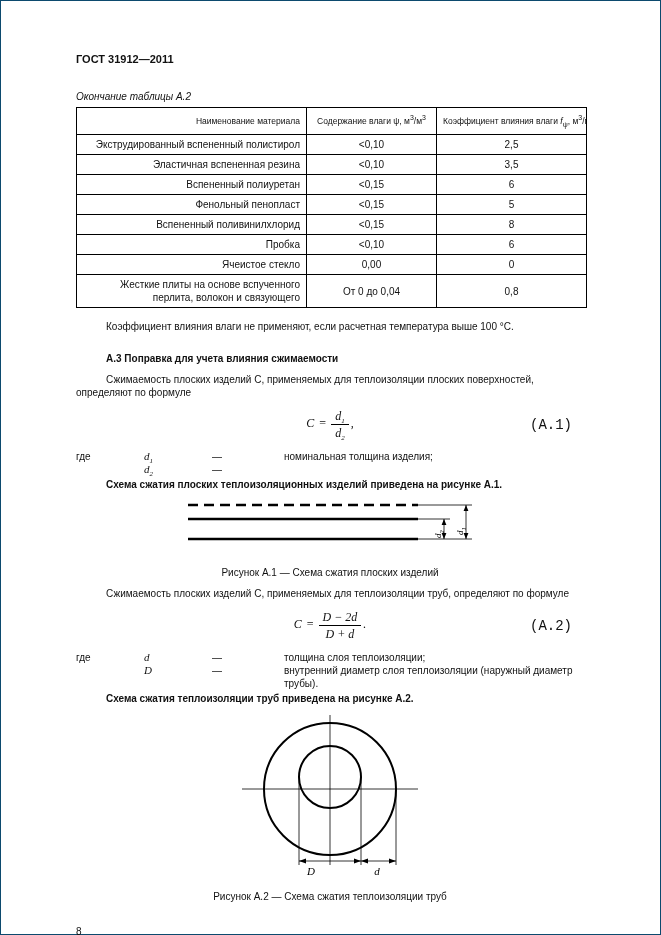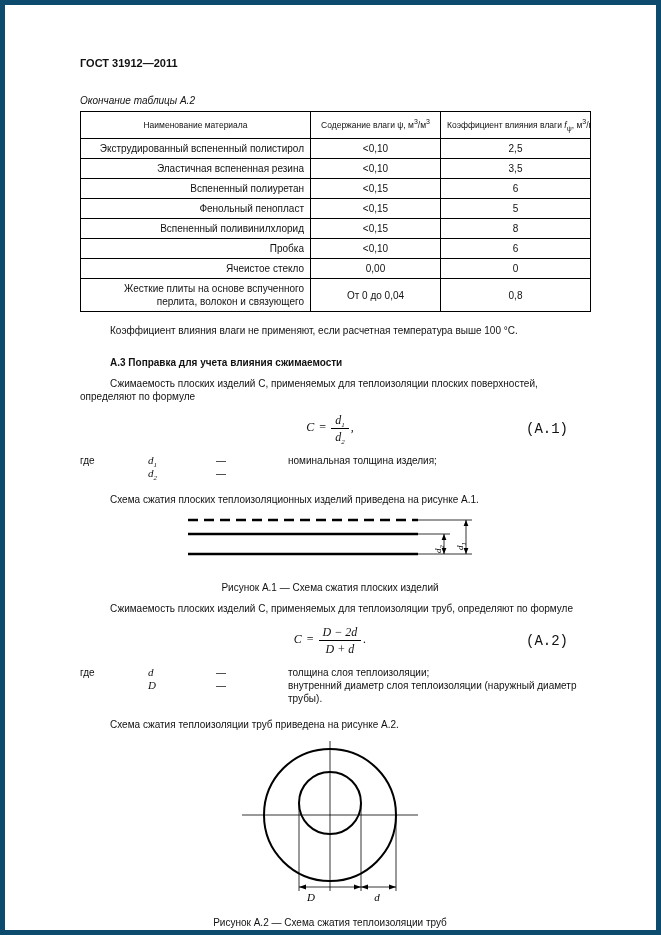--- a/index.html
+++ b/index.html
@@ -7,21 +7,21 @@
   body {
     background: #fff;
     font-family: "Liberation Sans", sans-serif;
     font-size: 10px;
     line-height: 13px;
     color: #111;
     overflow: hidden;
   }
   .page {
     width: 661px; height: 935px;
-    border: 5px solid #0c4a6e;
+    border: 1px solid #0c4a6e;
     padding: 52px 76px 0 75px;
     background: #fff;
   }
   .doc-header { font-weight: bold; font-size: 11px; margin-bottom: 24px; }
   .cont-label { font-style: italic; margin-bottom: 4px; }
 
   table.materials {
     width: 100%;
     border-collapse: collapse;
     table-layout: fixed;
@@ -33,21 +33,21 @@
   }
   table.materials th {
     font-weight: normal;
     font-size: 8.5px;
     line-height: 11px;
     text-align: center;
     height: 27px;
     white-space: nowrap;
     overflow: hidden;
   }
-  table.materials th.col-mat { text-align: center; }
+  table.materials th.col-mat { text-align: right; }
   col.c1 { width: 230px; } col.c2 { width: 130px; } col.c3 { width: 150px; }
   td.mat { text-align: right; }
   td.ctr { text-align: center; }
   sup { font-size: 7px; vertical-align: super; line-height: 0; }
   sub { font-size: 7px; vertical-align: sub; line-height: 0; }
 
   .note { margin-top: 12px; text-indent: 30px; }
   .sec-heading { margin: 19px 0 0 30px; font-weight: bold; }
   .para { margin-top: 8px; text-indent: 30px; }
 
@@ -70,21 +70,21 @@
     transform: translateY(-50%);
     font-family: Liberation Mono, monospace;
     font-style: normal; font-size: 14px;
   }
 
   .where { margin-top: 4px; }
   .w-row { display: grid; grid-template-columns: 24px 24px 28px 1fr; gap: 44px; }
   .w-intro { }
   .w-term { font-family: "Liberation Serif", serif; font-style: italic; font-size: 11px; }
   .w-dash { text-align: left; }
-  .scheme { margin-top: 13px; text-indent: 30px; }
+  .scheme { margin-top: 2px; text-indent: 30px; font-weight: bold; }
 
   .figure { margin-top: 8px; text-align: center; }
   .caption { margin-top: 6px; text-align: center; }
 
   .page-number { margin-top: 22px; }
 
   svg text {
     font-family: "Liberation Serif", serif;
     font-style: italic;
   }

